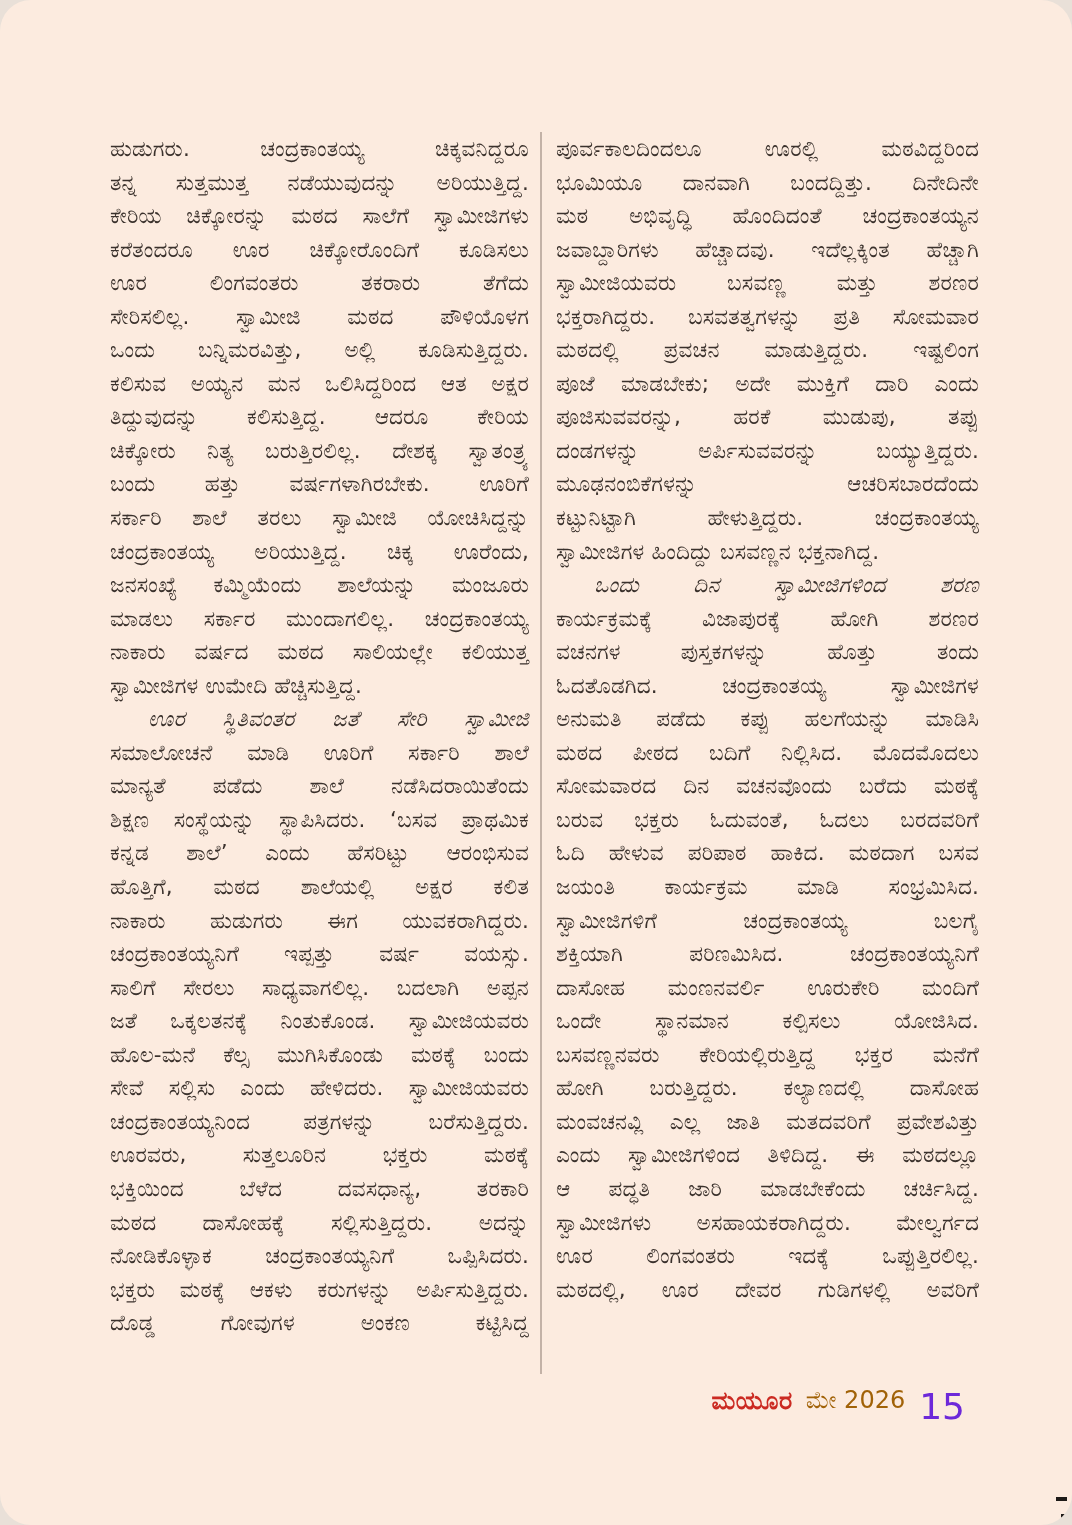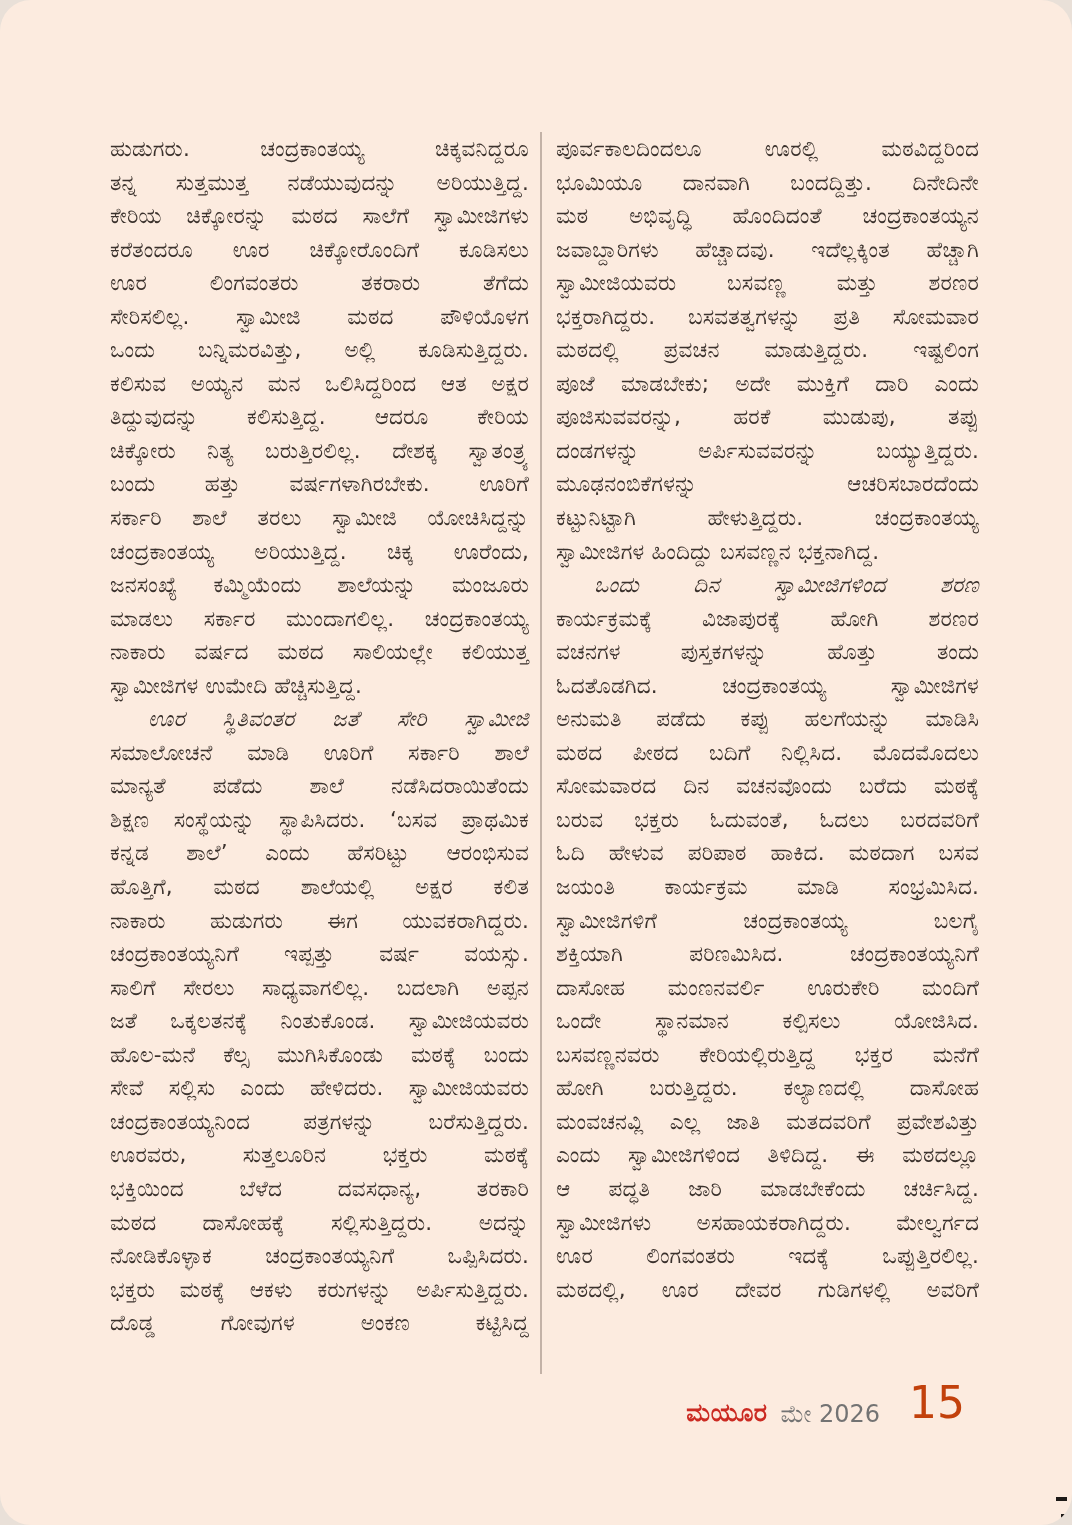--- a/index.html
+++ b/index.html
@@ -51,36 +51,36 @@
   }
   .line.para-end { text-align-last: left; }
   .line.indent   { text-indent: 38px; font-style: italic; }
 
   .footer {
     position: absolute;
     top: 1386px;
     right: 107px;
     height: 42px;
     display: flex;
-    align-items: flex-end;
+    align-items: flex-start;
     gap: 13px;
   }
   .footer .logo {
     font-size: 25px;
     font-weight: bold;
     letter-spacing: 0.5px;
   }
   .footer .issue {
     font-size: 24px;
-    color: #737373;
+    color: #a16207;
   }
   .footer .pagenum {
-    font-size: 44px;
-    color: #c2410c;
-    margin-left: 16px;
+    font-size: 36px;
+    color: #6d28d9;
+    margin-left: 1px;
   }
 </style>
 </head>
 <body>
 
 <div class="page" style="background: rgb(252, 235, 223); border-radius: 31px;">
   <div class="mark mark-tl"></div>
   <div class="mark mark-bl"></div>
   <div class="mark mark-brd"></div>
   <div class="mark mark-brt"></div>

